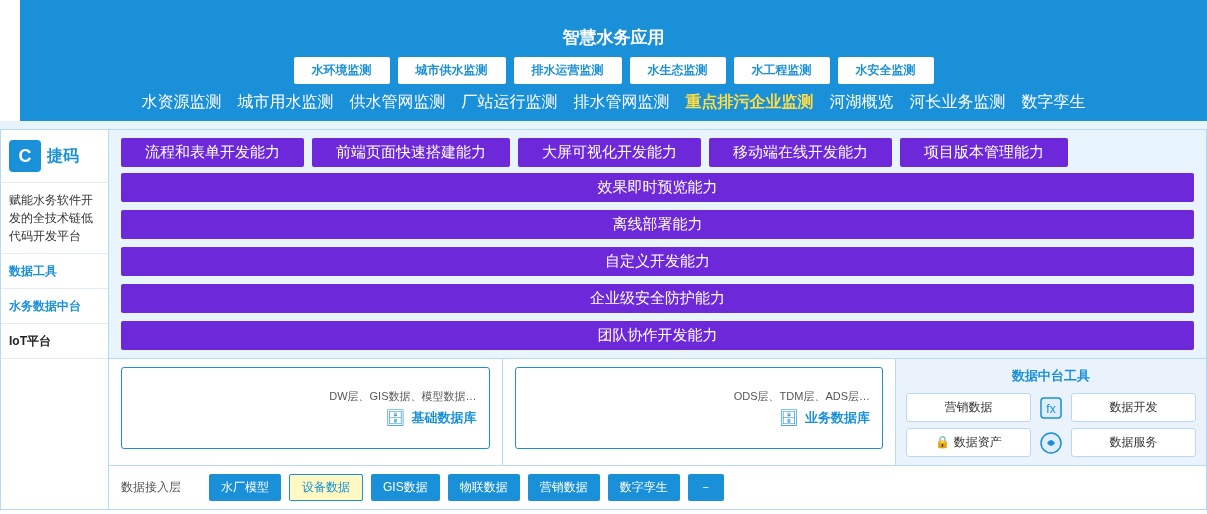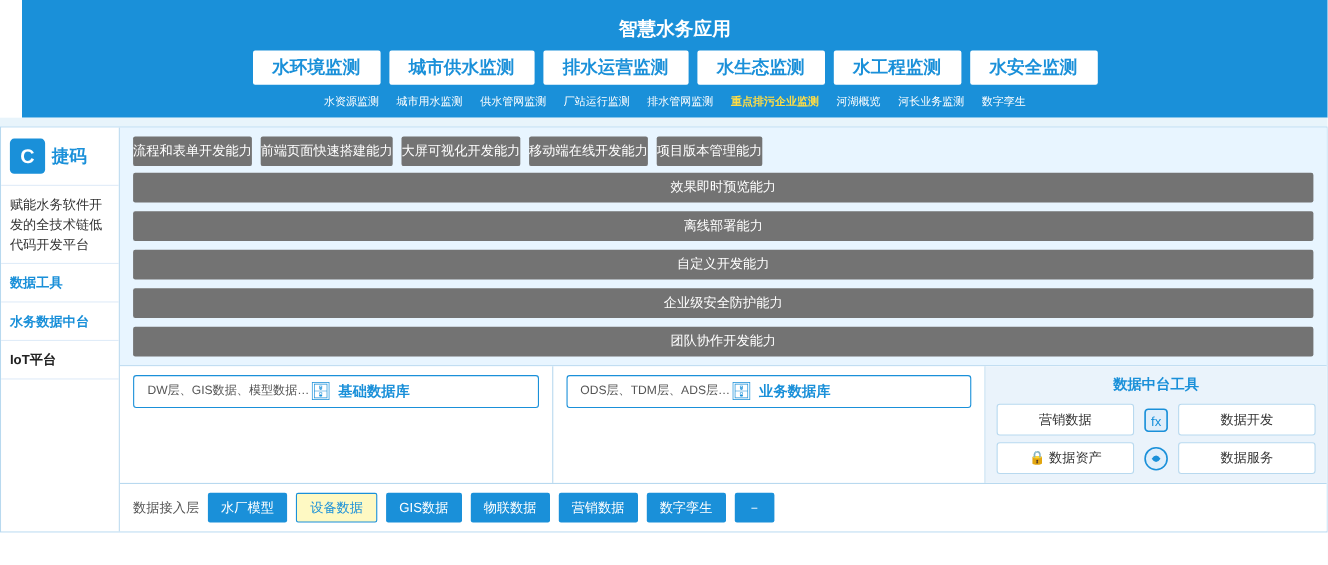--- a/index.html
+++ b/index.html
@@ -7,56 +7,56 @@
       font-family: "Microsoft YaHei", "PingFang SC", sans-serif;
       background: #fff;
       width: 1207px;
       min-height: 514px;
       font-size: 13px;
     }
 
     
     .top-section {
       background: #1a90d9;
-      padding: 9px 10px 8px;
+      padding: 20px 10px 8px;
       margin-left: 20px;
     }
     .top-title {
       text-align: center;
       color: #fff;
       font-size: 17px;
       font-weight: bold;
       padding: 6px 0 8px;
     }
     .nav-row1 {
       display: flex;
       gap: 8px;
       justify-content: center;
       margin-bottom: 8px;
     }
     .nav-btn {
       background: #fff;
       color: #1a90d9;
       border: none;
       padding: 5px 18px;
-      font-size: 16px;
+      font-size: 12px;
       font-weight: bold;
       border-radius: 2px;
       cursor: pointer;
       white-space: nowrap;
     }
     .nav-row2 {
       display: flex;
       gap: 16px;
       justify-content: center;
       flex-wrap: wrap;
     }
     .nav-link {
       color: #fff;
-      font-size: 10px;
+      font-size: 16px;
       cursor: pointer;
       white-space: nowrap;
     }
     .nav-link.highlight {
       color: #ffdd44;
       font-weight: bold;
       text-align: center;
     }
 
     
@@ -141,42 +141,43 @@
       display: flex;
       gap: 8px;
       margin-bottom: 6px;
       flex-wrap: wrap;
     }
     .cap-row:last-child {
       margin-bottom: 0;
       flex-direction: column;
     }
     .cap-btn {
-      background: #737373;
+      background: #6d28d9;
       color: #fff;
-      padding: 5px 0;
+      padding: 5px 24px;
       border-radius: 2px;
-      font-size: 12px;
+      font-size: 15px;
       cursor: pointer;
       white-space: nowrap;
       border: none;
     }
 
     
     .data-section {
       display: flex;
       border-bottom: 1px solid #b8d9ef;
       background: #fff;
     }
 
     .db-box {
       border: 1.5px solid #1a90d9;
       border-radius: 3px;
-      padding: 4px 12px;
-      display: flex;
+      padding: 21px 12px;
+      display: flex;
+      flex-direction: column;
       align-items: flex-end;
     }
     .db-box-title {
       font-size: 11px;
       color: #555;
       margin-bottom: 4px;
     }
     .db-box-main {
       display: flex;
       align-items: center;
@@ -233,21 +234,21 @@
       align-items: center;
       padding: 8px 12px;
       gap: 8px;
       background: #fff;
       flex-wrap: wrap;
     }
     .iot-label {
       font-size: 12px;
       color: #555;
       white-space: nowrap;
-      margin-right: 0;
+      margin-right: 20px;
     }
     .iot-btn {
       background: #1a90d9;
       color: #fff;
       padding: 4px 12px;
       border-radius: 2px;
       font-size: 12px;
       cursor: pointer;
       border: none;
       white-space: nowrap;

